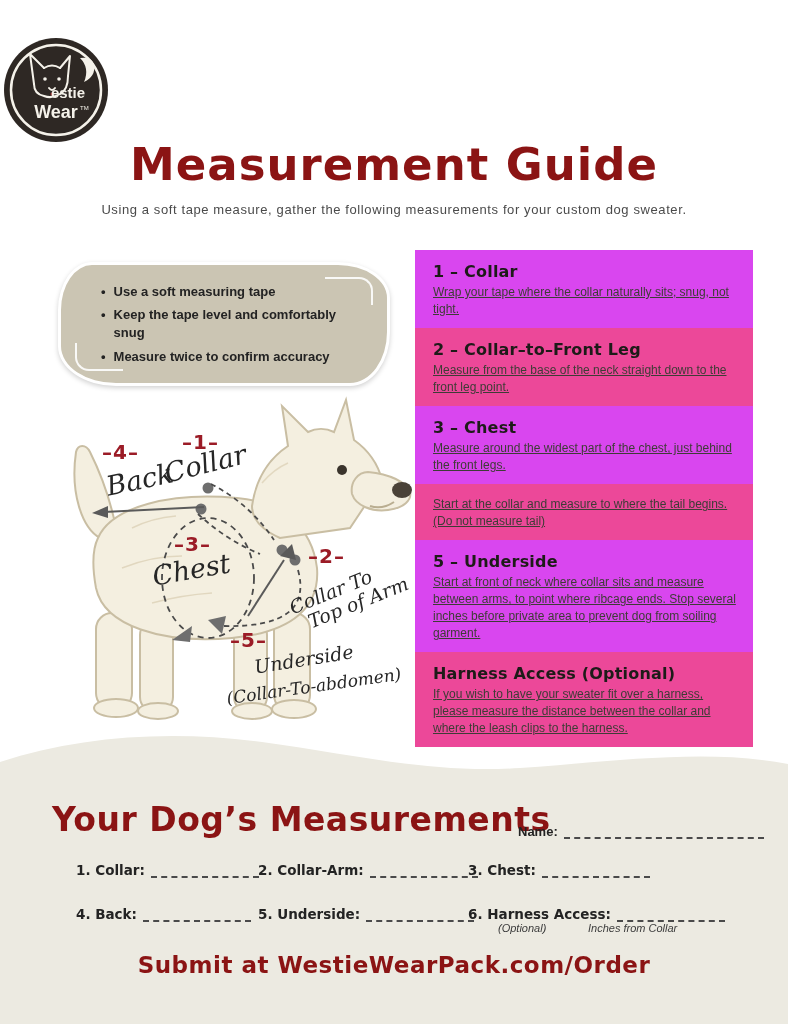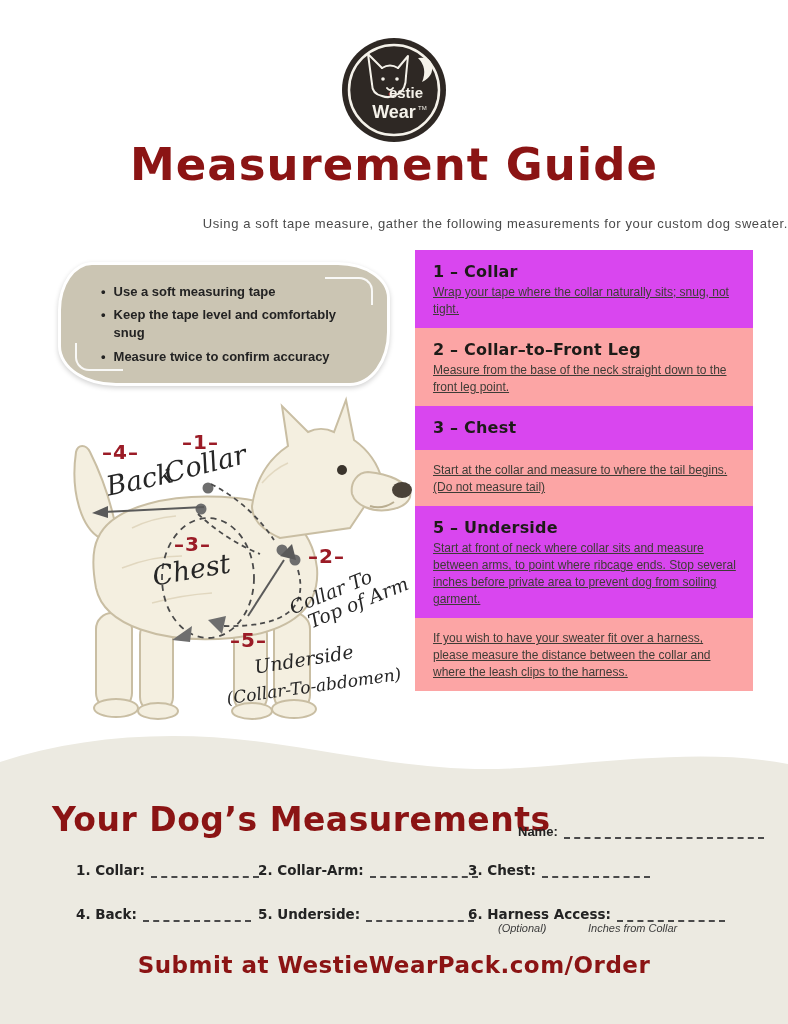--- a/index.html
+++ b/index.html
@@ -2,29 +2,29 @@
 <html><head>
 <meta charset="utf-8">
 <style>
   * { margin:0; padding:0; box-sizing:border-box; }
   html,body { width:788px; height:1024px; }
   body {
     position:relative; overflow:hidden; background:#ffffff;
     font-family:"Liberation Sans", sans-serif; color:#222;
   }
   
-  .logo-wrap { position:absolute; left:0; top:36px; width:788px; display:flex; justify-content:center; }
+  .logo-wrap { position:absolute; left:0; top:36px; width:788px; display:flex; }
   .page-title {
     position:absolute; left:0; top:138px; width:788px; text-align:center;
     font-family:"DejaVu Sans", sans-serif; font-weight:800; font-size:45px;
     letter-spacing:1px; color:#8B1414;
   }
   .page-subtitle {
-    position:absolute; left:0; top:202px; width:788px; text-align:right;
-    font-size:13px; letter-spacing:.6px; color:#4a4a4a;margin-top:14px;
+    position:absolute; left:0; top:202px; width:788px; text-align:center;
+    font-size:13px; letter-spacing:.6px; color:#4a4a4a;
   }
   
   .tips-box {
     position:absolute; left:58px; top:262px; width:332px; height:124px;
     background:#CBC5B3; border:3px solid #ffffff;
     border-radius: 34px 52px 40px 58px / 48px 36px 54px 40px;
     box-shadow:0 2px 5px rgba(0,0,0,.18);
     display:flex; flex-direction:column; justify-content:center;
     padding:10px 18px 10px 40px;
   }
@@ -47,21 +47,21 @@
     font-size:20px; letter-spacing:1px; color:#9B1B26; white-space:nowrap;
   }
   .ann-label {
     position:absolute; font-family:"DejaVu Serif", serif; font-style:italic;
     color:#262626; white-space:nowrap; line-height:1.05;
   }
   
   .guide-panel { position:absolute; left:415px; top:250px; width:338px; }
   .guide-item { padding:12px 16px 10px 18px; }
   .guide-item.light { background:#d946ef; }
-  .guide-item.dark  { background:#fca5a5; }
+  .guide-item.dark  { background:#ec4899; }
   .guide-heading {
     font-family:"DejaVu Sans", sans-serif; font-weight:800; font-size:16px;
     color:#1d1b18; margin-bottom:3px; letter-spacing:.2px;
   }
   .guide-body { font-size:12px; color:#3e3c36; line-height:1.42;text-decoration:underline; }
   
   .bottom-section { position:absolute; left:0; top:772px; width:788px; height:252px; background:#ECEAE1; }
   .wave { position:absolute; left:0; top:728px; width:788px; height:46px; }
   .form-title {
     position:absolute; left:52px; top:800px;
@@ -213,29 +213,31 @@
   <div class="guide-item light">
     <div class="guide-heading">1 – Collar</div>
     <div class="guide-body">Wrap your tape where the collar naturally sits; snug, not tight.</div>
   </div>
   <div class="guide-item dark">
     <div class="guide-heading">2 – Collar–to–Front Leg</div>
     <div class="guide-body">Measure from the base of the neck straight down to the front leg point.</div>
   </div>
   <div class="guide-item light">
     <div class="guide-heading">3 – Chest</div>
+    <div class="guide-body">Measure around the widest part of the chest, just behind the front legs.</div>
   </div>
   <div class="guide-item dark">
     <div class="guide-body">Start at the collar and measure to where the tail begins. (Do not measure tail)</div>
   </div>
   <div class="guide-item light">
     <div class="guide-heading">5 – Underside</div>
     <div class="guide-body">Start at front of neck where collar sits and measure between arms, to point where ribcage ends. Stop several inches before private area to prevent dog from soiling garment.</div>
   </div>
   <div class="guide-item dark">
+    <div class="guide-heading">Harness Access (Optional)</div>
     <div class="guide-body">If you wish to have your sweater fit over a harness, please measure the distance between the collar and where the leash clips to the harness.</div>
   </div>
 </div>
 
 <svg class="wave" viewBox="0 0 788 46" preserveAspectRatio="none">
   <path d="M0,34 C80,8 170,2 262,14 C352,26 430,46 520,40 C610,34 706,20 788,36 L788,46 L0,46 Z" fill="#ECEAE1"></path>
 </svg>
 <div class="bottom-section"></div>
 
 <div class="form-title">Your Dog’s Measurements</div>

